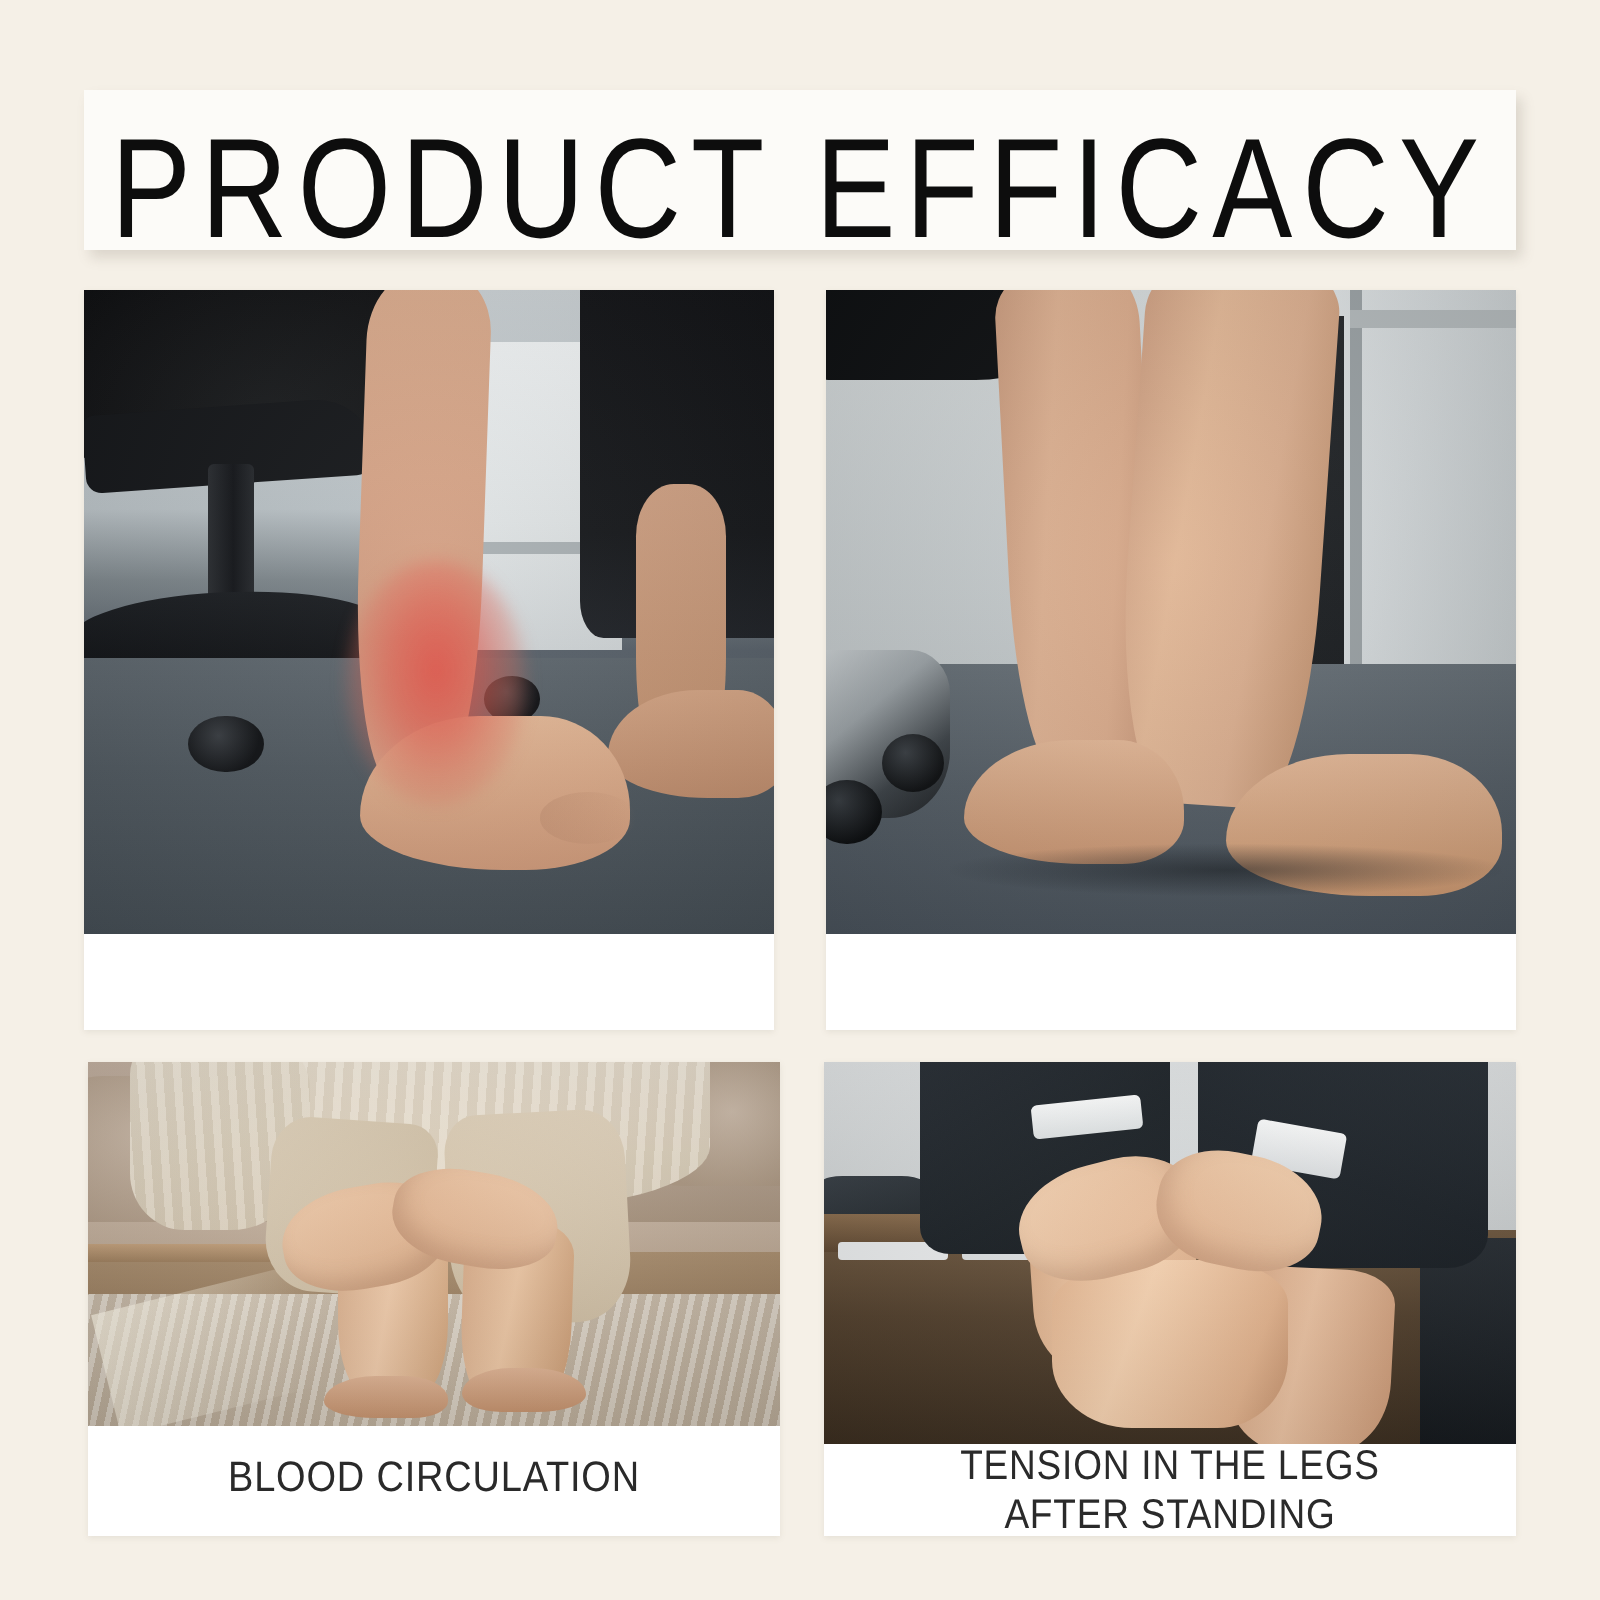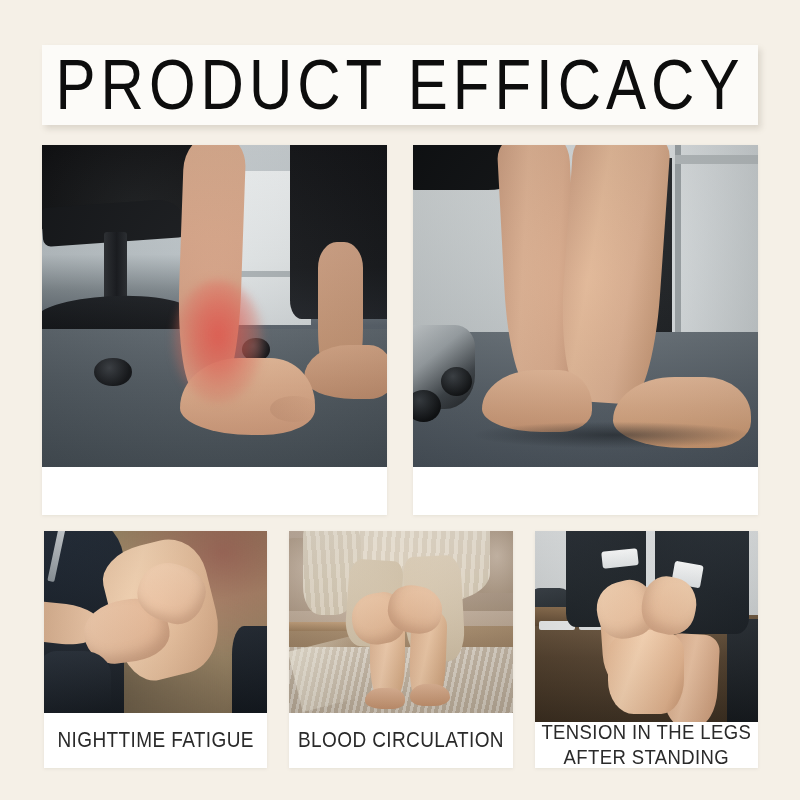--- a/index.html
+++ b/index.html
@@ -25,21 +25,21 @@
   
   .title-bar {
     position: absolute;
     left: 42px;
     top: 45px;
     width: 716px;
     height: 80px;
     background: #fcfbf8;
     box-shadow: 3px 4px 6px rgba(120, 110, 95, 0.20);
     display: flex;
-    align-items: center;
+    align-items: flex-end;
     justify-content: center;
   }
   .title-text {
     font-family: "Liberation Sans", sans-serif;
     font-size: 60px;
     font-weight: 400;
     letter-spacing: 5px;
     color: #0d0d0d;
     line-height: 1;
     white-space: nowrap;
@@ -596,38 +596,20 @@
         </div>
         <div class="grade"></div>
       </div>
       <div class="plate"></div>
     </div>
 
   </div>
 
   <div class="bottom-row">
 
-    <div class="feature-card">
-      <div class="photo">
-        <div class="scene p3">
-          <div class="bg-blur"></div>
-          <div class="torso"></div>
-          <div class="strap"></div>
-          <div class="shorts"></div>
-          <div class="calf"></div>
-          <div class="arm"></div>
-          <div class="handA"></div>
-          <div class="handB"></div>
-          <div class="dark-r"></div>
-          <div class="shoe"></div>
-        </div>
-        <div class="grade"></div>
-      </div>
-      <div class="caption">NIGHTTIME FATIGUE</div>
-    </div>
 
     <div class="feature-card">
       <div class="photo">
         <div class="scene p5">
           <div class="sofa"></div>
           <div class="sofa-cushion"></div>
           <div class="sofa-cushion-r"></div>
           <div class="floor"></div>
           <div class="wood-edge"></div>
           <div class="rug"></div>

